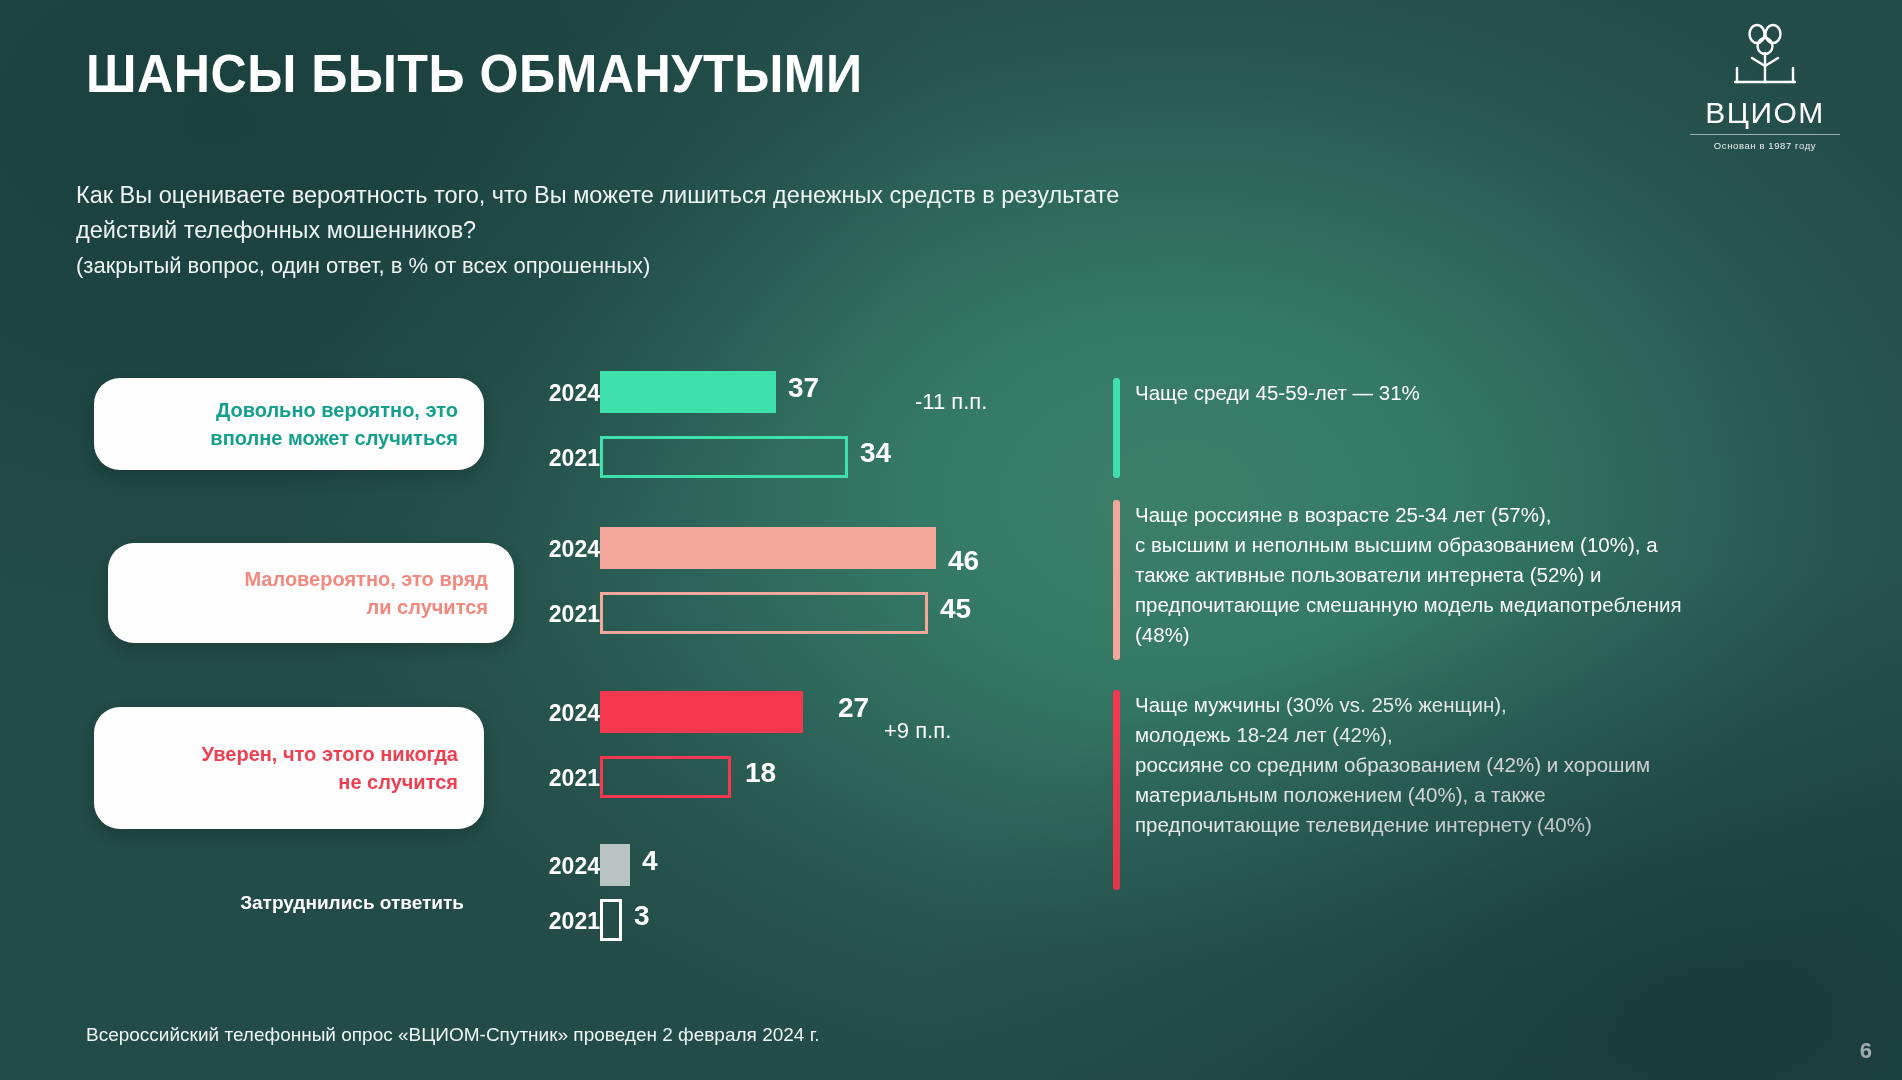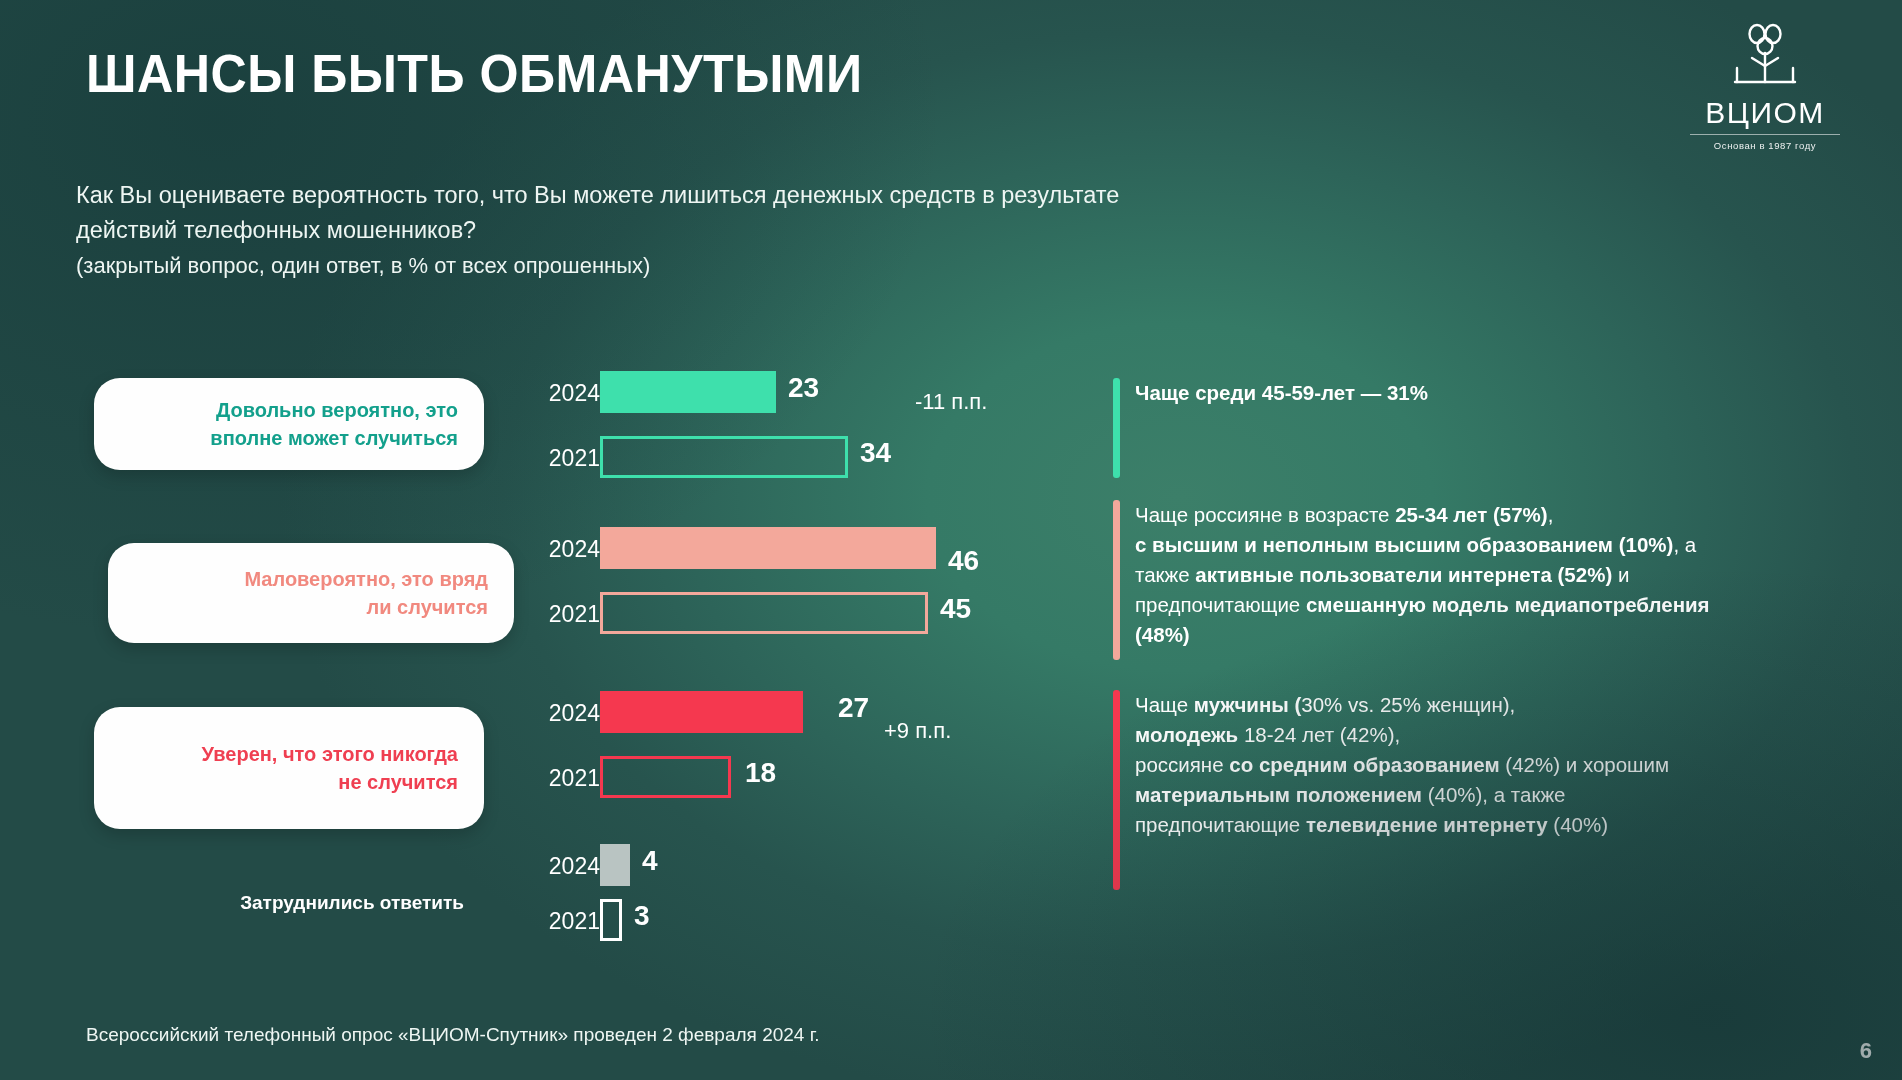--- a/index.html
+++ b/index.html
@@ -60,21 +60,21 @@
   .card.c1{left:94px;top:378px;width:390px;height:92px;color:#13a08c;}
   .card.c2{left:108px;top:543px;width:406px;height:100px;color:#f1897f;}
   .card.c3{left:94px;top:707px;width:390px;height:122px;color:#ef3f51;}
 
   .plain-label{
     position:absolute;left:94px;top:892px;width:370px;
     text-align:right;color:#ffffff;font-size:19px;font-weight:bold;
   }
 
   .yr{
-    position:absolute;color:#ffffff;font-size:23px;font-weight:normal;
+    position:absolute;color:#ffffff;font-size:23px;font-weight:bold;
     width:84px;text-align:right;
   }
   .bar{position:absolute;height:42px;box-sizing:border-box;}
   .bar.fill-green{background:#3ee0ac;}
   .bar.fill-salmon{background:#f3a89b;}
   .bar.fill-red{background:#f5384f;}
   .bar.fill-grey{background:#b9c4c2;}
   .bar.out-green{border:3px solid #3ee0ac;background:transparent;}
   .bar.out-salmon{border:3px solid #f3a89b;background:transparent;}
   .bar.out-red{border:3px solid #f5384f;background:transparent;}
@@ -83,21 +83,21 @@
     position:absolute;color:#ffffff;font-size:28px;font-weight:bold;
   }
   .delta{
     position:absolute;color:#ffffff;font-size:22px;font-weight:400;
   }
 
   
   .note{position:absolute;padding-left:22px;box-sizing:border-box;}
   .note .rule{position:absolute;left:0;top:0;bottom:0;width:7px;border-radius:3px;}
   .note .txt{color:#ffffff;font-size:20.5px;line-height:30px;}
-  .note .txt b{font-weight:bold;}
+  .note .txt b{font-weight:normal;}
   .note.n1{left:1113px;top:378px;width:700px;height:100px;}
   .note.n1 .rule{background:#3ee0ac;}
   .note.n1 .txt{font-weight:bold;}
   .note.n2{left:1113px;top:500px;width:760px;height:160px;}
   .note.n2 .rule{background:#f3a89b;}
   .note.n3{left:1113px;top:690px;width:760px;height:200px;}
   .note.n3 .rule{background:#f5384f;}
 
   
   .footer{
@@ -144,21 +144,21 @@
 
     <div class="card c1">
       <div>
         <span>Довольно вероятно, это</span><br>
         <span>вполне может случиться</span>
       </div>
     </div>
 
     <div class="yr" style="left:516px;top:380px;">2024</div>
     <div class="bar fill-green" style="left:600px;top:371px;width:176px;"></div>
-    <div class="val" style="left:788px;top:372px;">23</div>
+    <div class="val" style="left:788px;top:372px;">37</div>
 
     <div class="yr" style="left:516px;top:445px;">2021</div>
     <div class="bar out-green" style="left:600px;top:436px;width:248px;"></div>
     <div class="val" style="left:860px;top:437px;">34</div>
 
     <div class="delta" style="left:915px;top:389px;">-11 п.п.</div>
 
     <div class="card c2">
       <div>
         <span>Маловероятно, это вряд</span><br>

